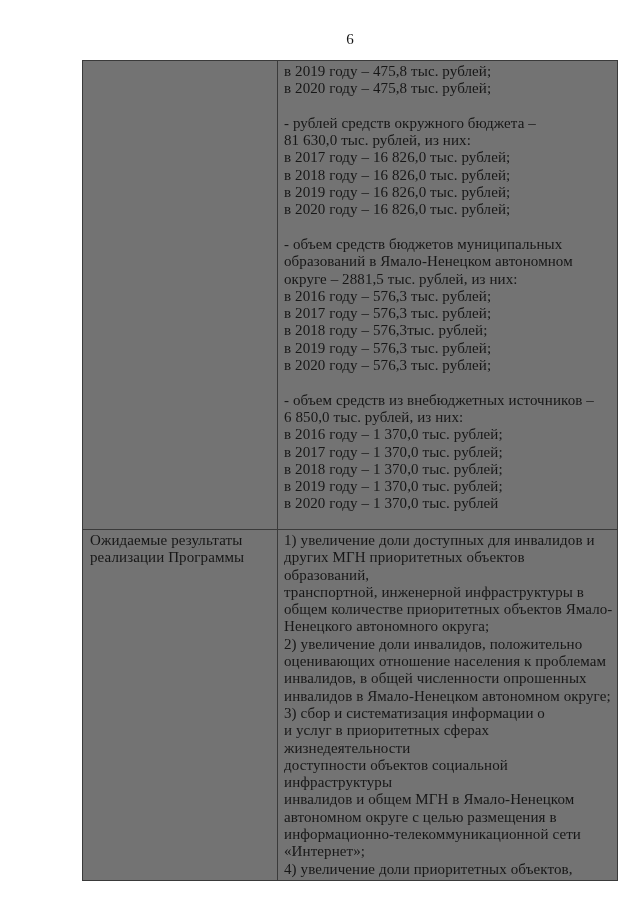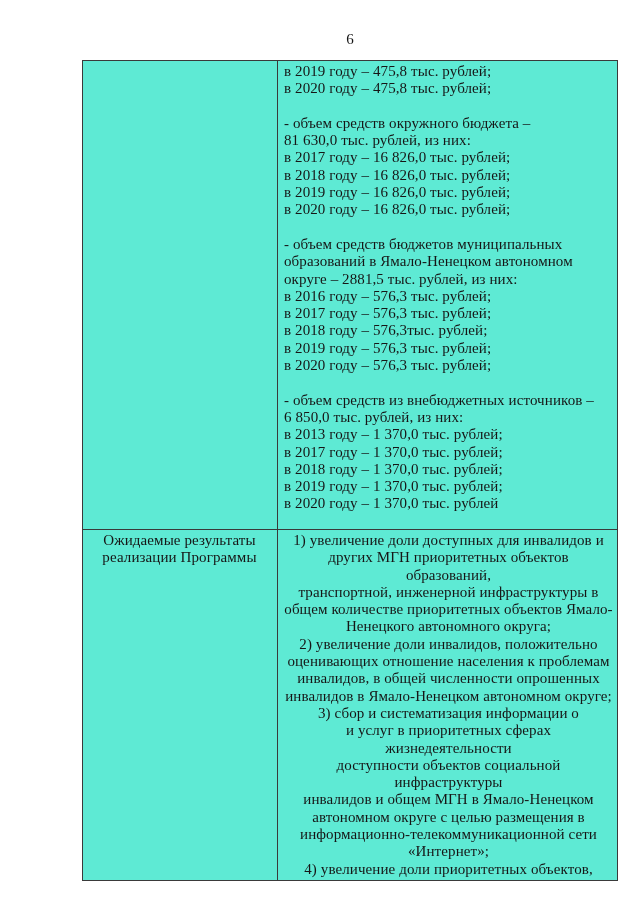--- a/index.html
+++ b/index.html
@@ -25,29 +25,28 @@
     font-size: 15px;
     line-height: 18px;
   }
   .doc-table {
     position: absolute;
     top: 60px;
     left: 82px;
     width: 536px;
     border: 1.4px solid #3a3a3a;
     box-sizing: border-box;
-    background: #5eead4;
+    background: #737373;
   }
   .trow {
     display: flex;
     align-items: stretch;
   }
   .trow-border {
     border-top: 1.3px solid #3a3a3a;
-    text-align: center;
   }
   .cell {
     box-sizing: border-box;
   }
   .cell-left {
     width: 194px;
     flex: 0 0 194px;
     padding: 2px 8px 2px 7px;
   }
   .cell-right {
@@ -73,39 +72,39 @@
   <div class="page-number">6</div>
 
   <div class="doc-table">
 
     <div class="trow row-funding">
       <div class="cell cell-left"></div>
       <div class="cell cell-right">
           <div class="text-line">в 2019 году – 475,8 тыс. рублей;</div>
           <div class="text-line">в 2020 году – 475,8 тыс. рублей;</div>
           <div class="text-line">&nbsp;</div>
-          <div class="text-line">- объем средств окружного бюджета –</div>
+          <div class="text-line">- рублей средств окружного бюджета –</div>
           <div class="text-line">81 630,0 тыс. рублей, из них:</div>
           <div class="text-line">в 2017 году – 16 826,0 тыс. рублей;</div>
           <div class="text-line">в 2018 году – 16 826,0 тыс. рублей;</div>
           <div class="text-line">в 2019 году – 16 826,0 тыс. рублей;</div>
           <div class="text-line">в 2020 году – 16 826,0 тыс. рублей;</div>
           <div class="text-line">&nbsp;</div>
           <div class="text-line">- объем средств бюджетов муниципальных</div>
           <div class="text-line">образований в Ямало-Ненецком автономном</div>
           <div class="text-line">округе – 2881,5 тыс. рублей, из них:</div>
           <div class="text-line">в 2016 году – 576,3 тыс. рублей;</div>
           <div class="text-line">в 2017 году – 576,3 тыс. рублей;</div>
           <div class="text-line">в 2018 году – 576,3тыс. рублей;</div>
           <div class="text-line">в 2019 году – 576,3 тыс. рублей;</div>
           <div class="text-line">в 2020 году – 576,3 тыс. рублей;</div>
           <div class="text-line">&nbsp;</div>
           <div class="text-line">- объем средств из внебюджетных источников –</div>
           <div class="text-line">6 850,0 тыс. рублей, из них:</div>
-          <div class="text-line">в 2013 году – 1 370,0 тыс. рублей;</div>
+          <div class="text-line">в 2016 году – 1 370,0 тыс. рублей;</div>
           <div class="text-line">в 2017 году – 1 370,0 тыс. рублей;</div>
           <div class="text-line">в 2018 году – 1 370,0 тыс. рублей;</div>
           <div class="text-line">в 2019 году – 1 370,0 тыс. рублей;</div>
           <div class="text-line">в 2020 году – 1 370,0 тыс. рублей</div>
         </div>
     </div>
 
     <div class="trow trow-border row-results">
       <div class="cell cell-left">
         <div class="label-text">Ожидаемые результаты реализации Программы</div>

